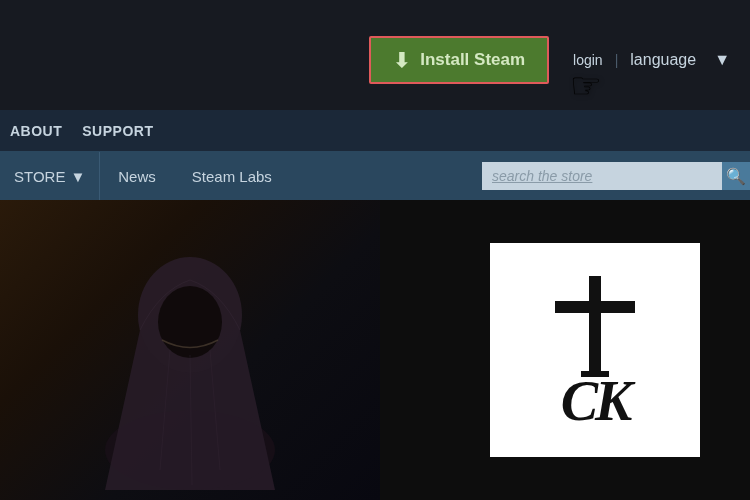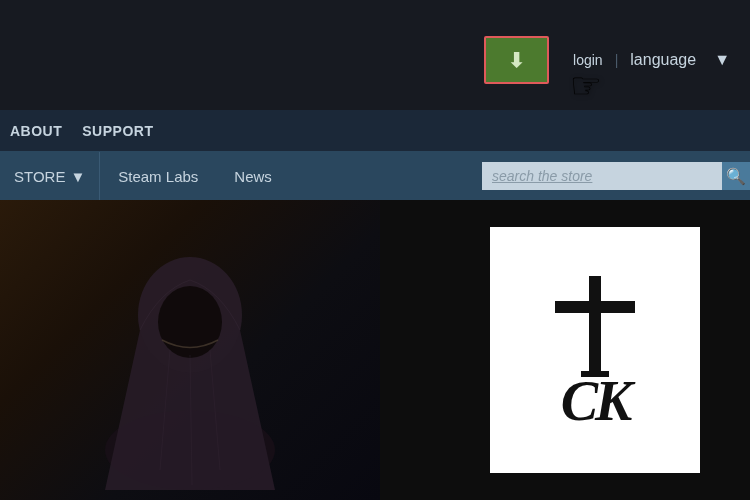--- a/index.html
+++ b/index.html
@@ -211,21 +211,21 @@
       opacity: 0.85;
     }
 
     
     .hero-right {
       position: absolute;
       right: 50px;
       top: 50%;
       transform: translateY(-50%);
       width: 210px;
-      height: 246px;
+      height: 214px;
       background: #fff;
       display: flex;
       align-items: flex-end;
       justify-content: center;
     }
 
     .ck-logo {
       display: flex;
       flex-direction: column;
       align-items: center;
@@ -236,20 +236,21 @@
       font-family: Georgia, serif;
     }
   </style>
 </head>
 <body>
 
 <div class="header-bar">
   <div class="header-right">
     <button class="install-steam-btn">
       <span class="download-icon">⬇</span>
+      <span>Install Steam</span>
     </button>
     <a class="header-link">login</a>
     <span class="header-divider">|</span>
     <button class="language-btn">
       <span>language</span>
       <span>▼</span>
     </button>
   </div>
 
   <div class="cursor-overlay">☞</div>
@@ -259,22 +260,22 @@
   <span class="about-link">ABOUT</span>
   <span class="about-link">SUPPORT</span>
 </div>
 
 <div class="nav-section">
   <div class="nav-tabs">
     <div class="nav-tab-dropdown">
       <span>STORE</span>
       <span>▼</span>
     </div>
+    <a class="nav-tab">News</a>
     <a class="nav-tab">Steam Labs</a>
-    <a class="nav-tab">News</a>
   </div>
   <div class="search-area">
     <input class="search-input" type="text" placeholder="search the store" style="">
     <button class="search-btn">
       <span>🔍</span>
     </button>
   </div>
 </div>
 
 <div class="hero-area">

